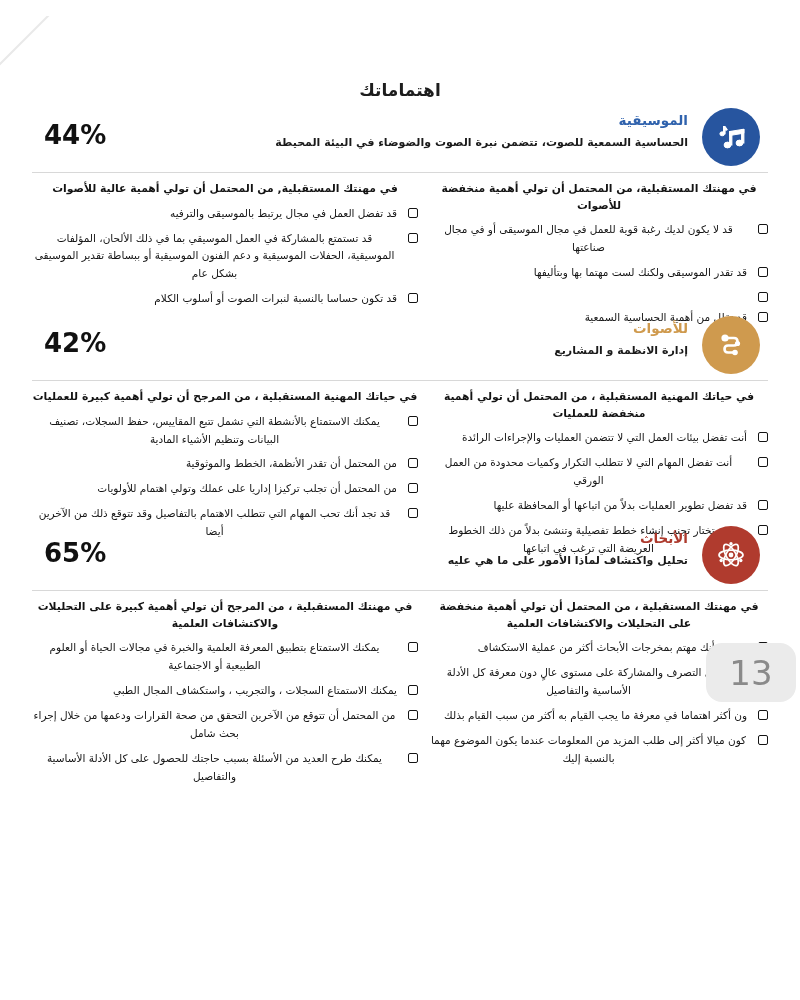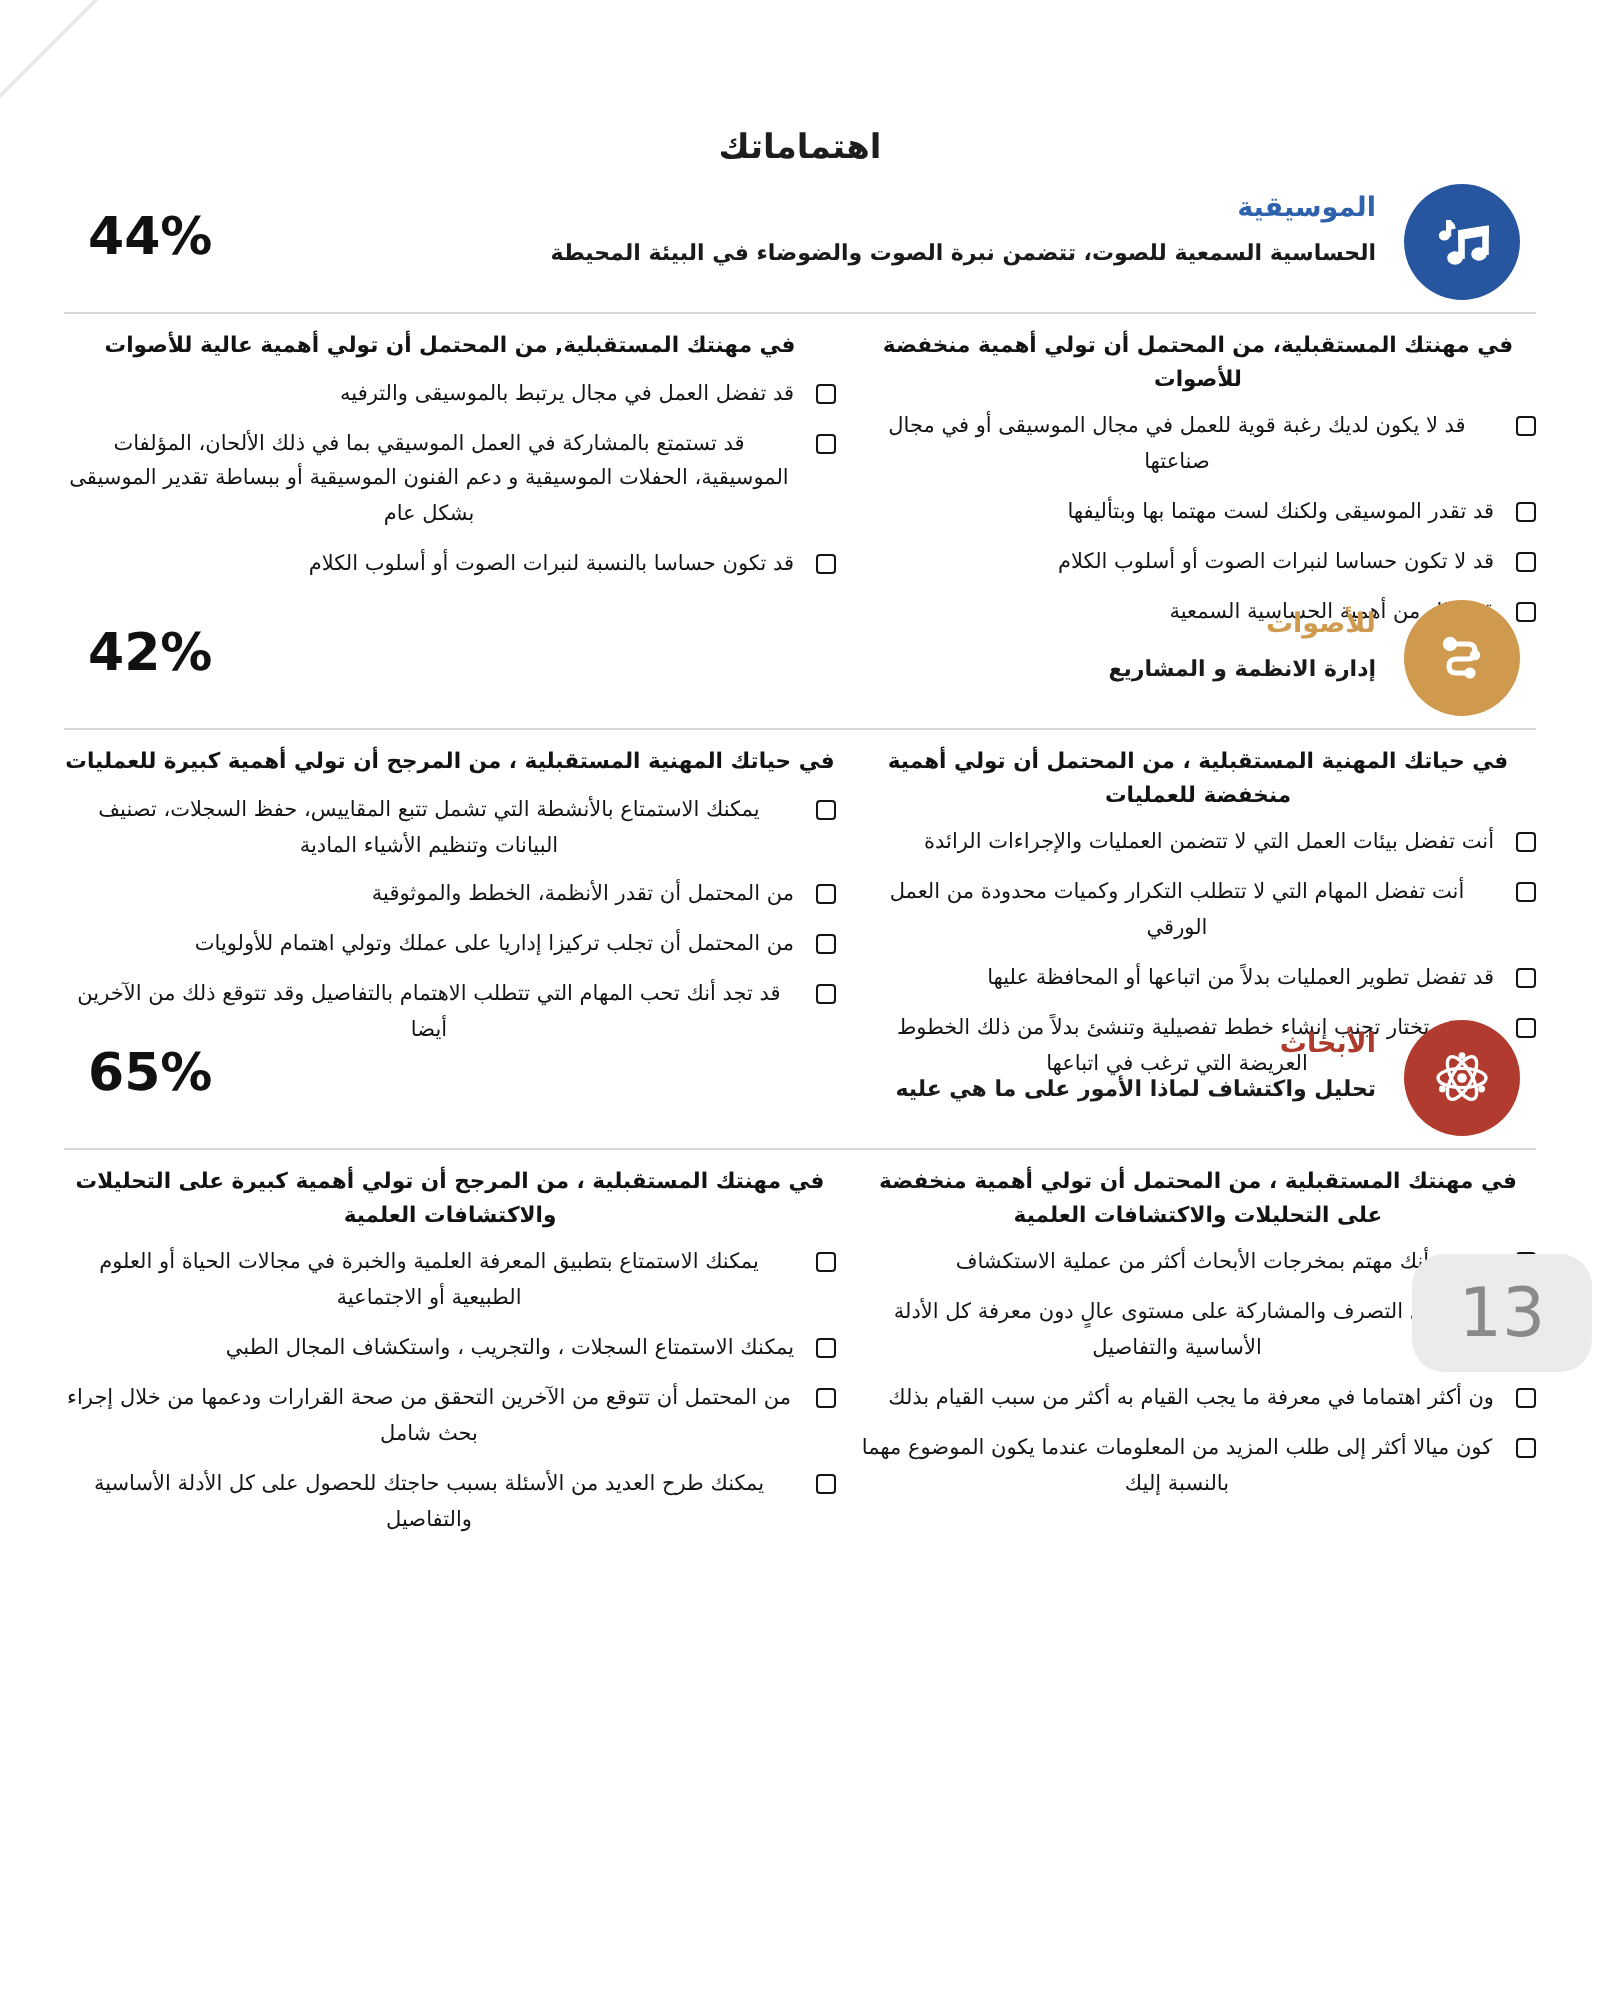--- a/index.html
+++ b/index.html
@@ -1,18 +1,18 @@
 <!DOCTYPE html>
 <html lang="ar"><head>
 <meta charset="utf-8">
 <style>
   * { margin:0; padding:0; box-sizing:border-box; }
   body { background:#fff; font-family:"DejaVu Sans", sans-serif; }
   .page {
-    position:relative; width:800px; height:806px; margin:0 auto;
+    position:relative; width:800px; height:806px; margin:16px auto;
     background:#fff; overflow:hidden; direction:rtl; color:#161616;
   }
   .corner-fold {
     position:absolute; left:-14px; top:24px; width:74px; height:2px;
     background:#e9e9e9; transform:rotate(-45deg);
   }
   .page-title {
     position:absolute; top:64px; left:0; width:100%;
     text-align:center; font-size:17px; font-weight:bold; color:#1d1d1d;
   }
@@ -115,21 +115,20 @@
         <div class="item">
             <span class="cb"></span>
             <span class="it">قد لا يكون لديك رغبة قوية للعمل في مجال الموسيقى أو في مجال صناعتها</span>
           </div>
         <div class="item">
             <span class="cb"></span>
             <span class="it">قد تقدر الموسيقى ولكنك لست مهتما بها وبتأليفها</span>
           </div>
         <div class="item">
             <span class="cb"></span>
-            <span class="it">قد لا تكون حساسا لنبرات الصوت أو أسلوب الكلام</span>
           </div>
         <div class="item">
             <span class="cb"></span>
             <span class="it">قد تقلل من أهمية الحساسية السمعية</span>
           </div>
       </div>
       <div class="col">
         <div class="col-head">في مهنتك المستقبلية, من المحتمل أن تولي أهمية عالية للأصوات</div>
         <div class="item">
             <span class="cb"></span>

